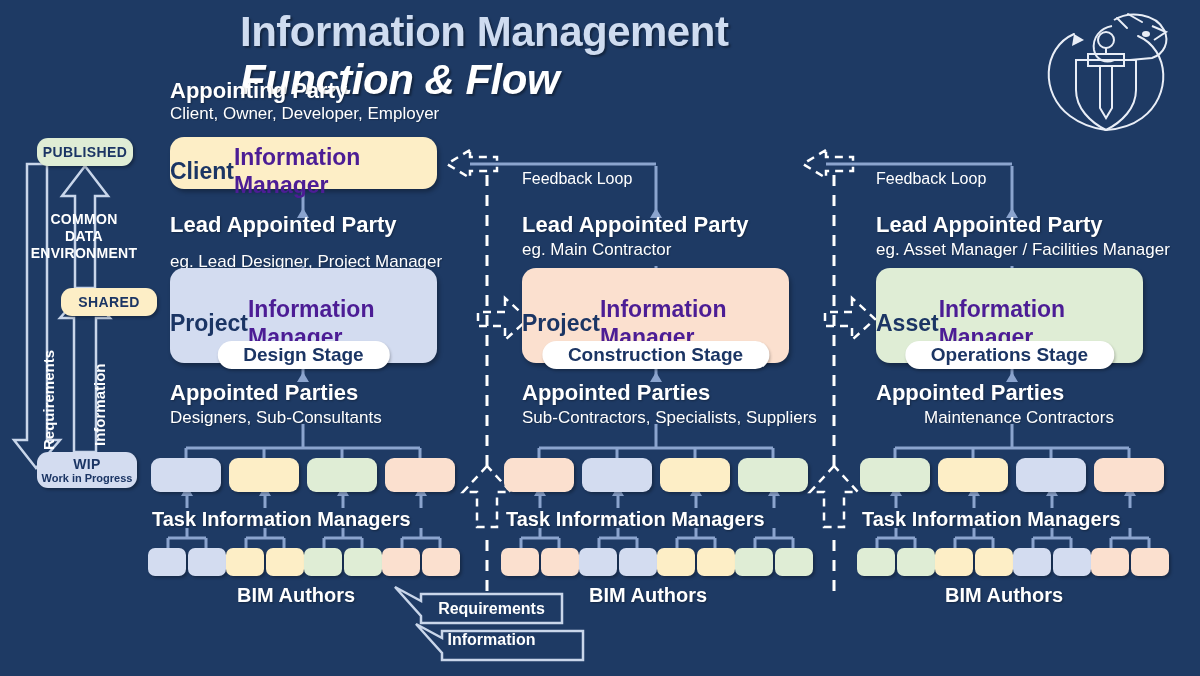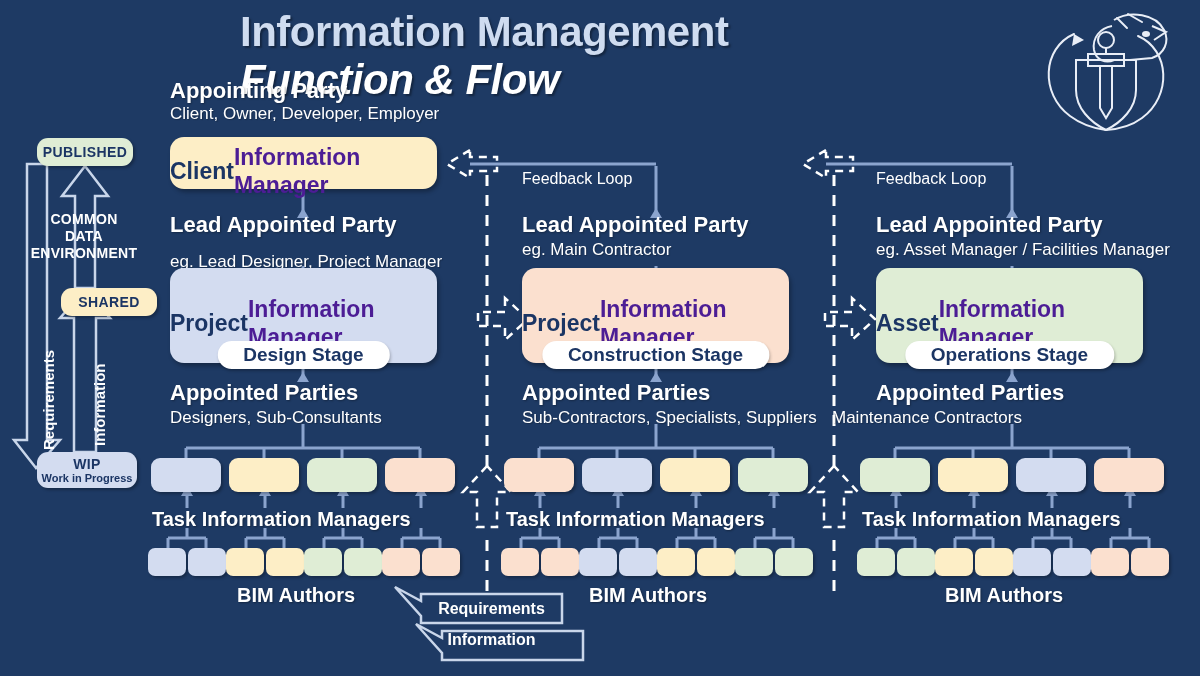--- a/index.html
+++ b/index.html
@@ -356,21 +356,21 @@
   <div class="abs rowlabel" style="left:589px; top:584px;">BIM Authors</div>
 
   <div class="abs hdr" style="left:876px; top:212px;">Lead Appointed Party</div>
   <div class="abs sub" style="left:876px; top:240px;">eg. Asset Manager / Facilities Manager</div>
   <div class="abs mgrbox" style="left:876px; top:268px; width:267px; height:95px; background:#dfedd5;">
     <div class="t1">Asset</div>
     <div class="t2">Information Manager</div>
     <div class="stagepill">Operations Stage</div>
   </div>
   <div class="abs hdr" style="left:876px; top:380px;">Appointed Parties</div>
-  <div class="abs sub" style="left:832px; top:408px;">Maintenance Contractors</div>
+  <div class="abs sub" style="left:924px; top:408px;">Maintenance Contractors</div>
 
   <div class="abs chip" style="left:860px; top:458px; width:70px; height:34px; background:#dfedd5;"></div>
   <div class="abs chip" style="left:938px; top:458px; width:70px; height:34px; background:#fdeec6;"></div>
   <div class="abs chip" style="left:1016px; top:458px; width:70px; height:34px; background:#d3dcf0;"></div>
   <div class="abs chip" style="left:1094px; top:458px; width:70px; height:34px; background:#fbe0cf;"></div>
 
   <div class="abs rowlabel" style="left:862px; top:508px;">Task Information Managers</div>
 
   <div class="abs chip sm" style="left:857px; top:548px; width:38px; height:28px; background:#dfedd5;"></div>
   <div class="abs chip sm" style="left:897px; top:548px; width:38px; height:28px; background:#dfedd5;"></div>

